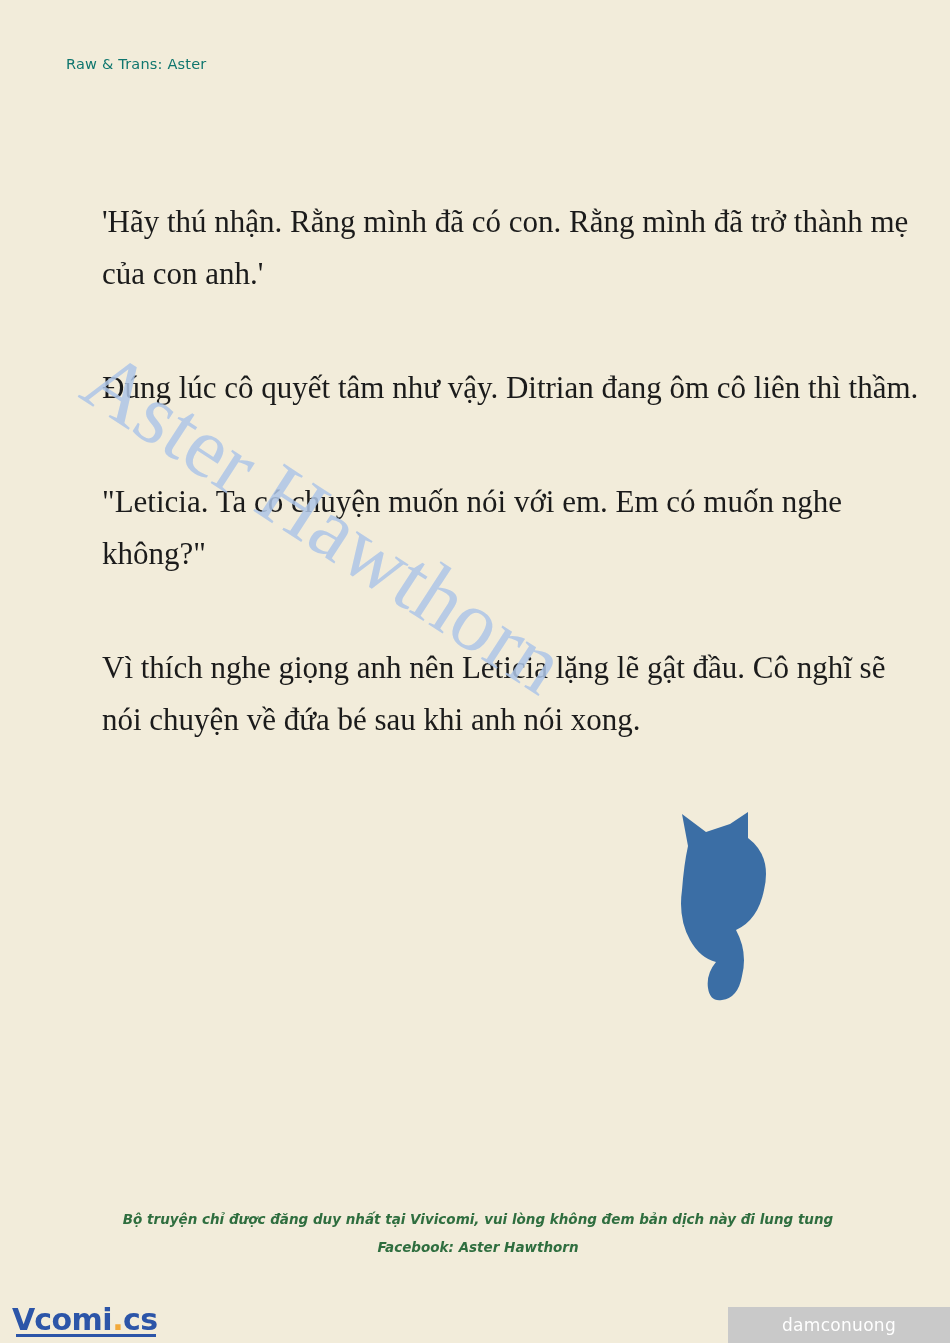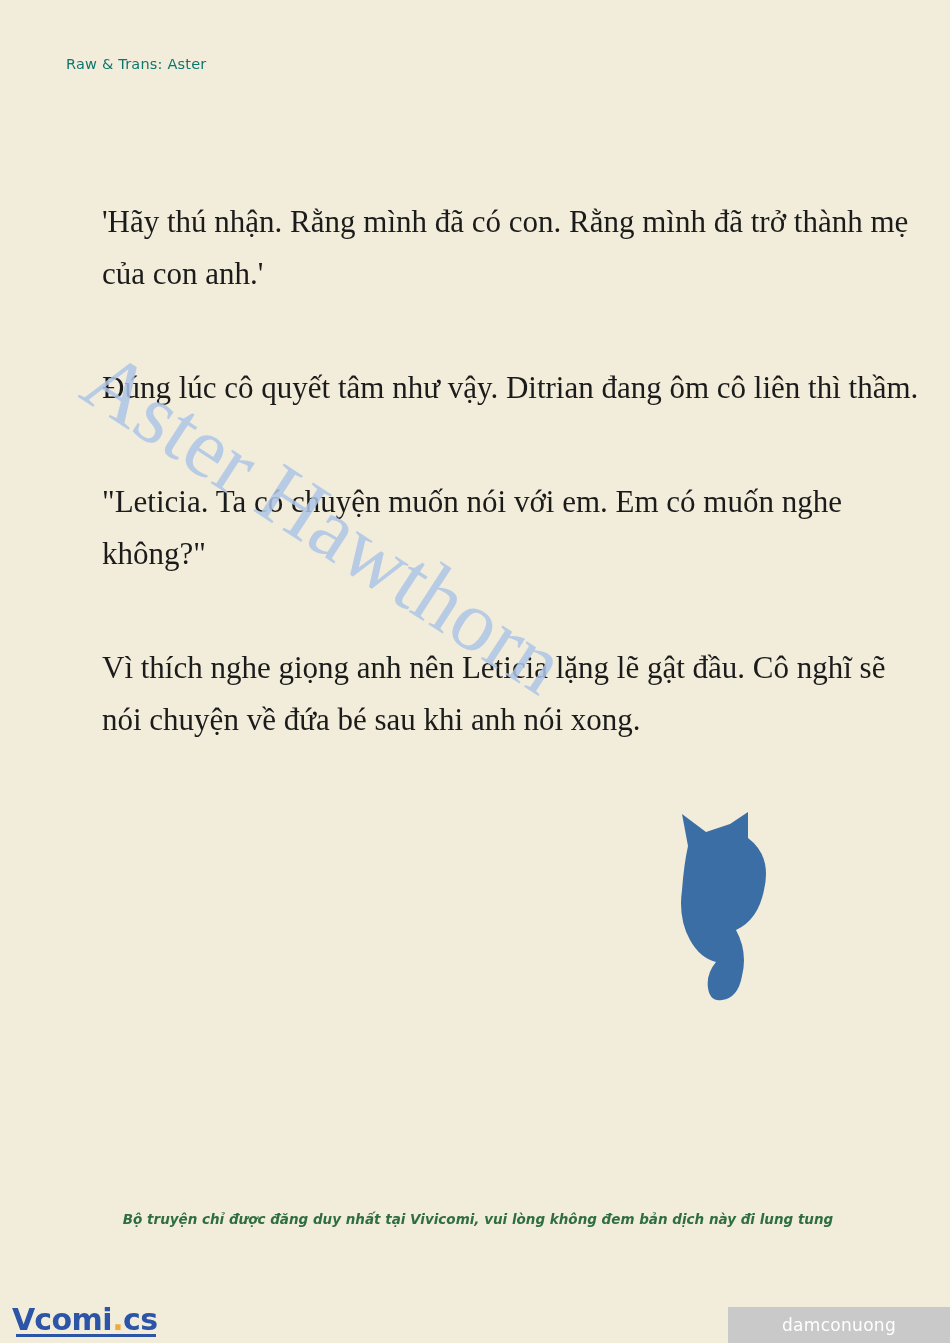--- a/index.html
+++ b/index.html
@@ -157,20 +157,21 @@
   <div class="watermark">Aster Hawthorn</div>
 
   <div class="cat-mark">
     <svg viewBox="0 0 120 190" width="120" height="190" aria-hidden="true">
       <path d="M28 34 L22 2 L46 20 L70 12 L88 0 L88 26 Q112 44 104 78 Q98 108 76 118 Q88 140 82 164 Q78 186 62 188 Q50 190 48 176 Q46 162 56 150 Q40 146 30 128 Q18 106 22 78 Q24 52 28 34 Z" fill="#3b6ea5"></path>
     </svg>
   </div>
 
   <div class="footer-note">
     <div>Bộ truyện chỉ được đăng duy nhất tại Vivicomi, vui lòng không đem bản dịch này đi lung tung</div>
+    <div>Facebook: Aster Hawthorn</div>
   </div>
 
   <div class="bottom-bar">
     <div class="brand">
       <span class="brand-v">V</span>
       <span class="brand-rest">comi</span>
       <span class="brand-rest brand-accent">.</span>
       <span class="brand-rest">cs</span>
       <span class="brand-underline"></span>
     </div>

